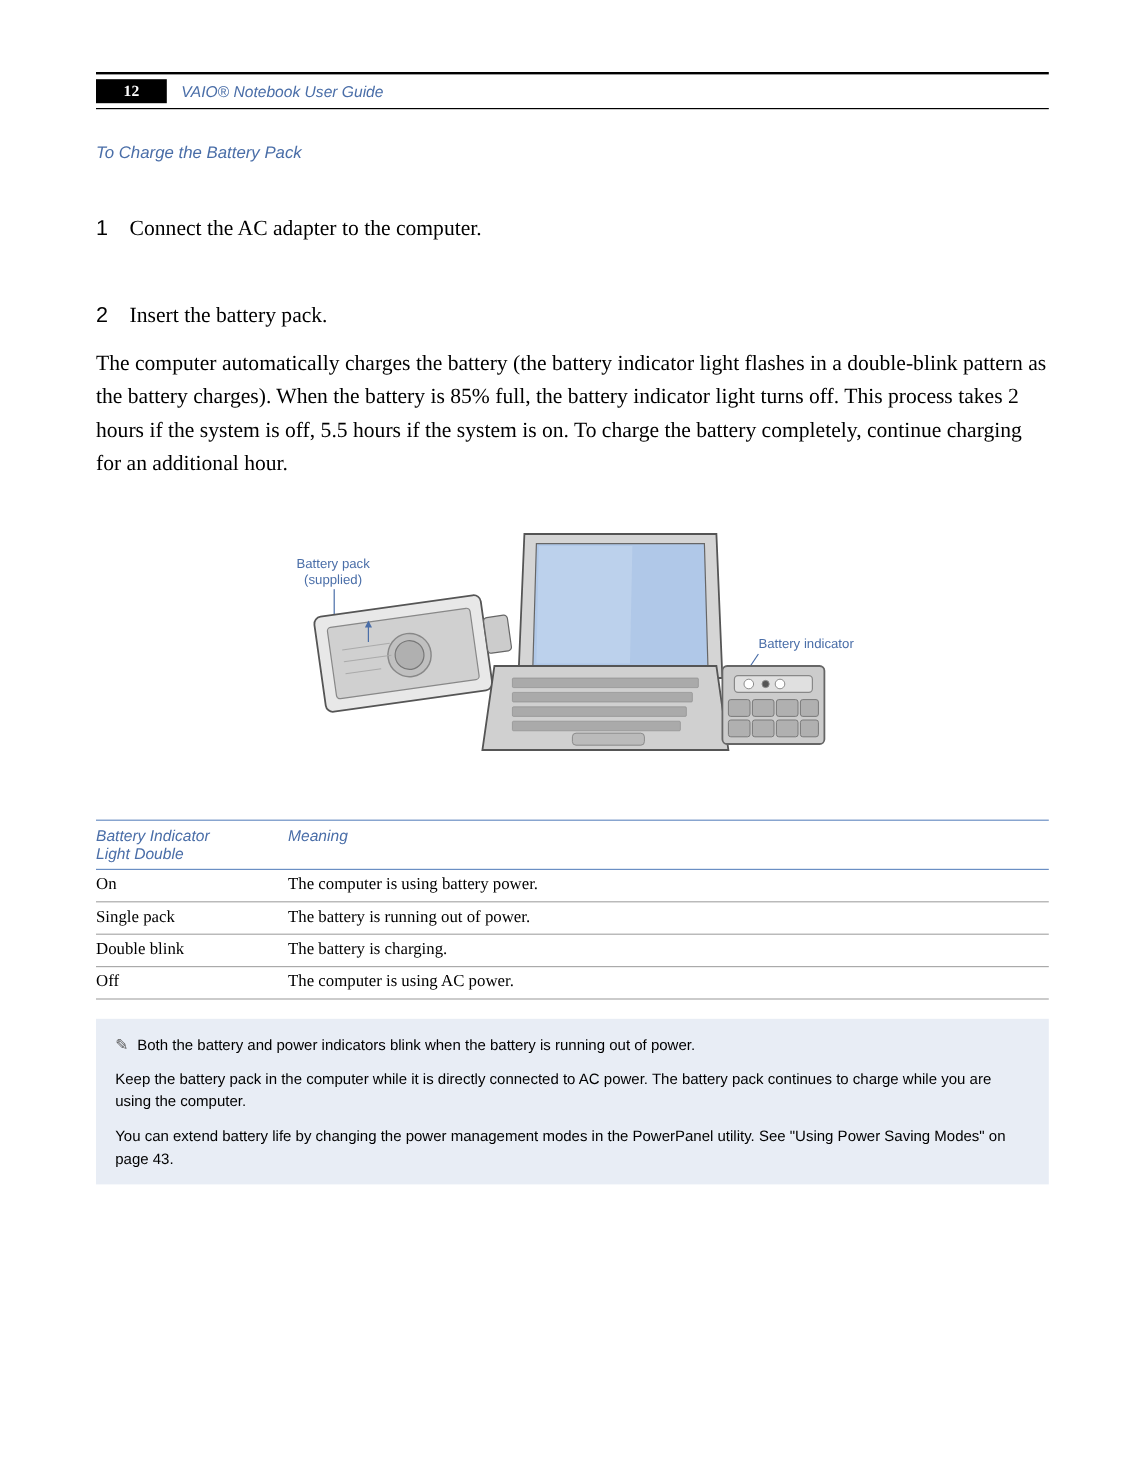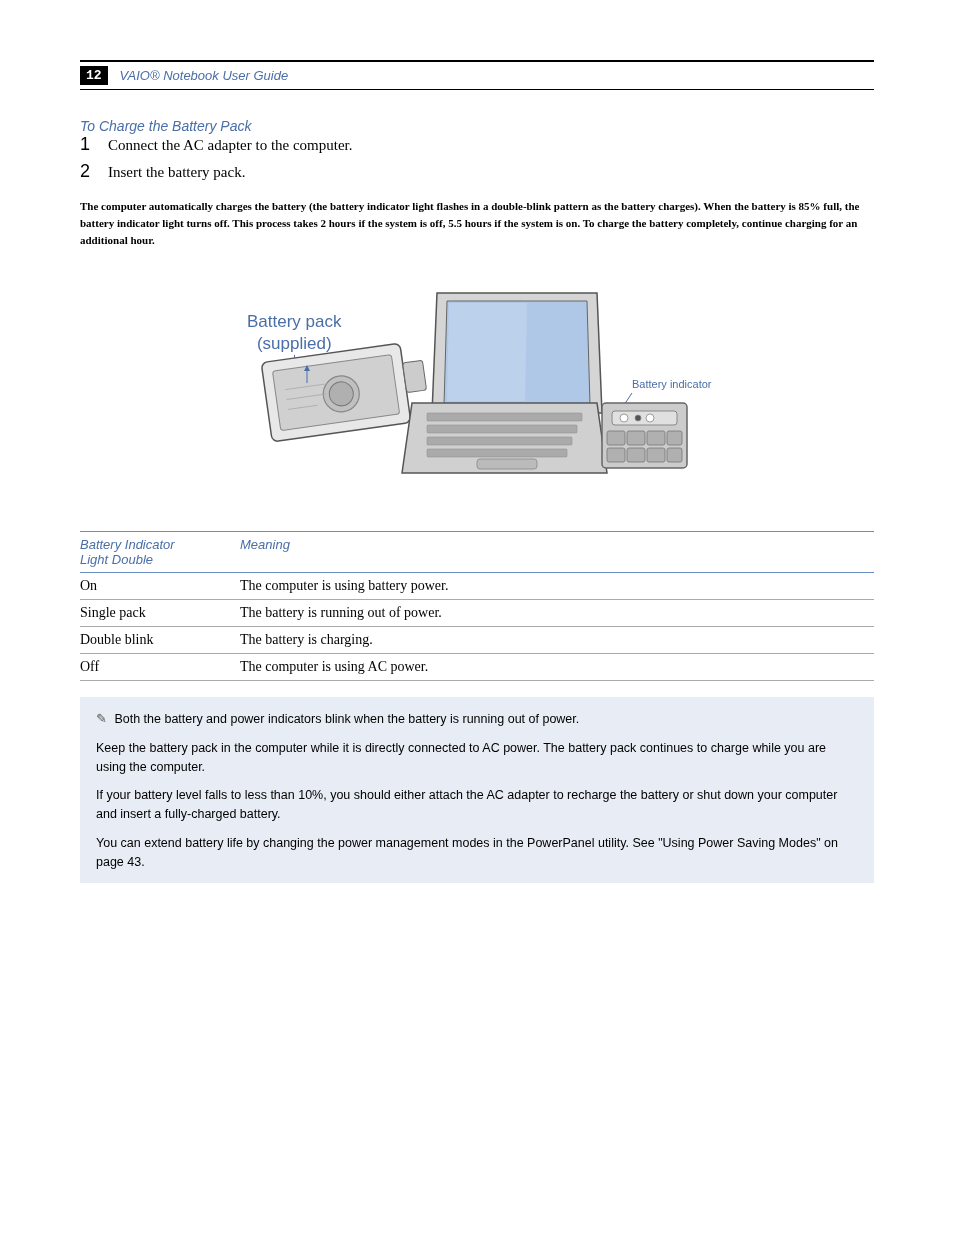--- a/index.html
+++ b/index.html
@@ -23,23 +23,23 @@
       border-top: 2px solid #000;
       border-bottom: 1px solid #000;
       padding: 4px 0;
       margin-bottom: 28px;
     }
     .header-num {
       background: #000;
       color: #fff;
       font-size: 13px;
       font-weight: bold;
-      padding: 2px 6px;
+      padding: 2px 23px;
       margin-right: 12px;
-      font-family: Liberation Mono, monospace;
+      font-family: Liberation Serif, serif;
     }
     .header-title {
       color: #4a6ea8;
       font-style: italic;
       font-size: 13px;
       font-family: Arial, sans-serif;
       text-align: center;
     }
     .section-heading {
       color: #4a6ea8;
@@ -58,27 +58,27 @@
       margin-bottom: 6px;
       font-size: 15px;
     }
     .step-num {
       font-size: 18px;
       color: #000;
       min-width: 28px;
       font-family: Arial, sans-serif;
     }
     .step-text {
-      font-size: 15px;
+      font-size: 18px;
+      margin-top: 45px;
     }
     .body-para {
-      font-size: 11px;
+      font-size: 18px;
       line-height: 1.55;
       margin-bottom: 14px;
-      font-weight: bold;
     }
     .image-section {
       display: flex;
       align-items: flex-start;
       justify-content: center;
       margin: 24px 0 28px 0;
       position: relative;
     }
     
     .indicator-table {
@@ -156,21 +156,21 @@
       <span class="step-text">Insert the battery pack.</span>
     </li>
   </ol>
 
   <p class="body-para">The computer automatically charges the battery (the battery indicator light flashes in a double-blink pattern as the battery charges). When the battery is 85% full, the battery indicator light turns off. This process takes 2 hours if the system is off, 5.5 hours if the system is on. To charge the battery completely, continue charging for an additional hour.</p>
 
 
   <div class="image-section">
     <div style="position:relative; width:500px; height:230px;">
 
-      <div style="position:absolute; left:20px; top:38px; color:#4a6ea8; font-size:17px; font-family:Arial,sans-serif; text-align:center; line-height:1.3;">
+      <div style="position:absolute; left:20px; top:38px; color:#4a6ea8; font-size:11px; font-family:Arial,sans-serif; text-align:center; line-height:1.3;">
         Battery pack<br>(supplied)
         <div style="position:absolute; left:50%; top:100%; width:1px; height:30px; background:#4a6ea8;"></div>
       </div>
 
       <svg width="500" height="230" viewBox="0 0 500 230" style="position:absolute;left:0;top:0;">
 
         <g transform="translate(30,60) rotate(-8)">
           <rect x="0" y="30" width="140" height="80" rx="6" ry="6" fill="#e8e8e8" stroke="#555" stroke-width="1.5"></rect>
           <rect x="10" y="40" width="120" height="60" rx="3" ry="3" fill="#d0d0d0" stroke="#888" stroke-width="1"></rect>
 
@@ -268,17 +268,16 @@
       </tr>
     </tbody>
   </table>
 
   <div class="note-box">
     <p class="note-line">
       <span class="note-icon">✎</span>
       <span>Both the battery and power indicators blink when the battery is running out of power.</span>
     </p>
     <p class="note-line">Keep the battery pack in the computer while it is directly connected to AC power. The battery pack continues to charge while you are using the computer.</p>
-    <p class="note-line">If your battery level falls to less than 10%, you should either attach the AC adapter to recharge the battery or shut down your computer and insert a fully-charged battery.</p>
     <p class="note-line">You can extend battery life by changing the power management modes in the PowerPanel utility. See "Using Power Saving Modes" on page 43.</p>
   </div>
 
 </div>
 
 </body></html>

